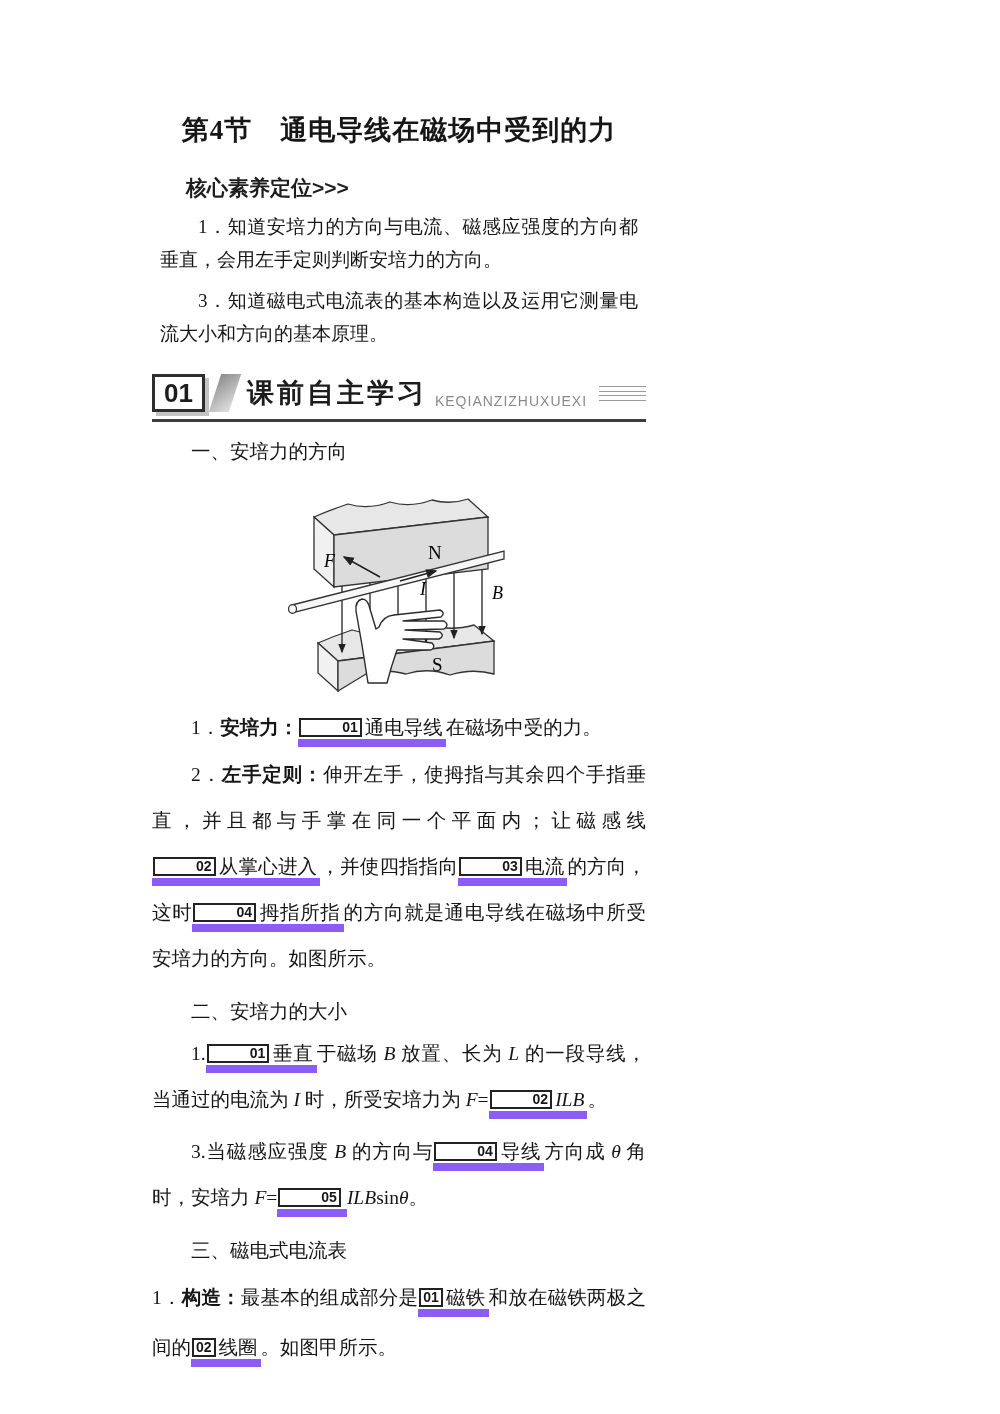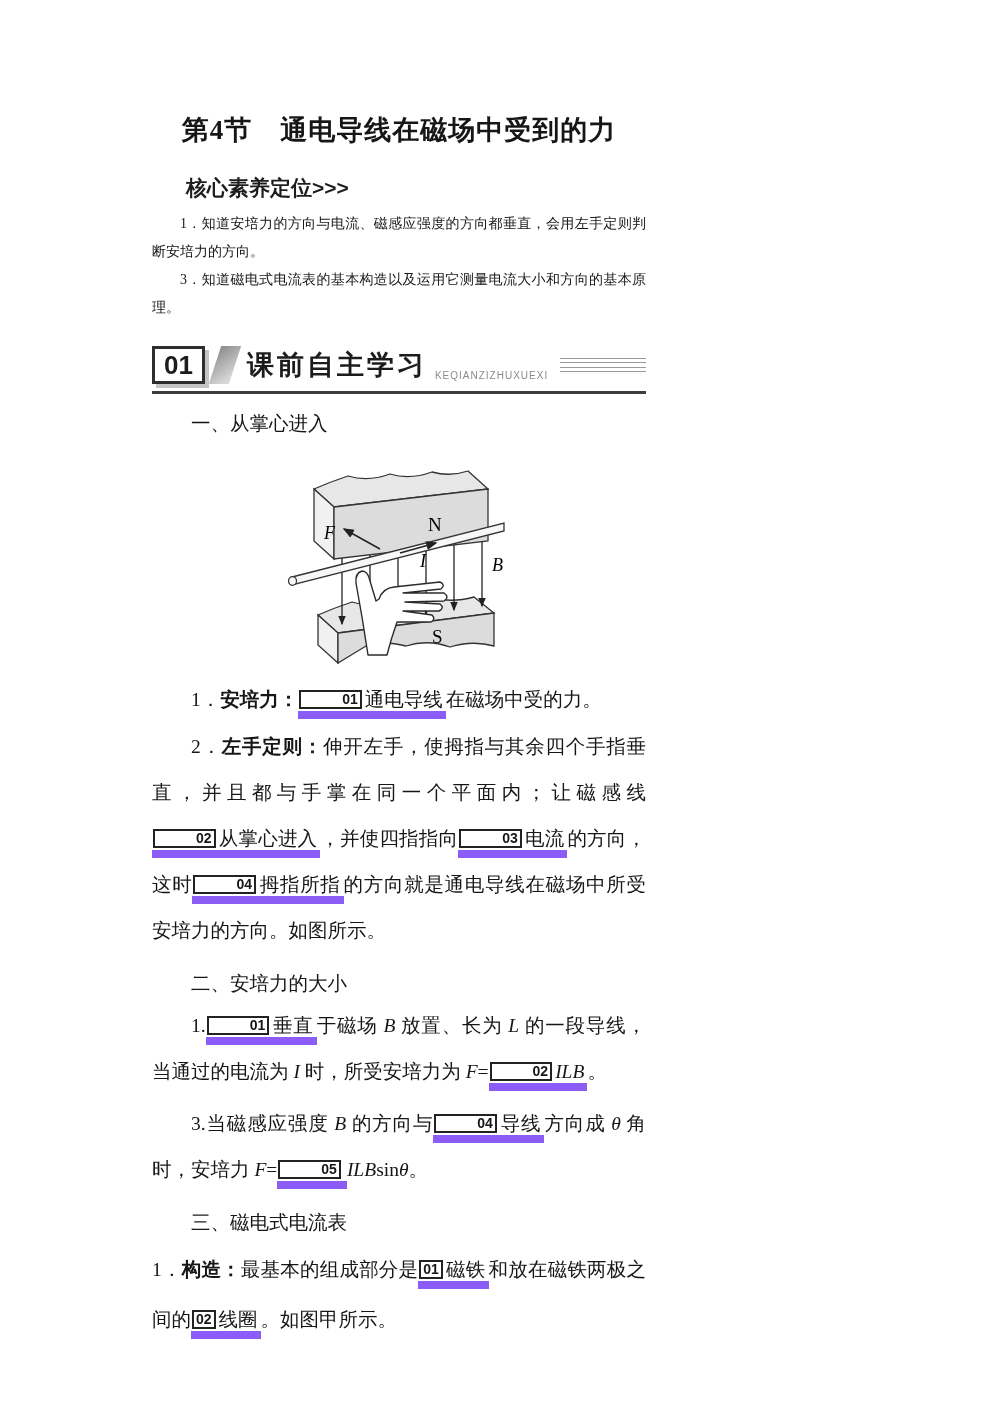--- a/index.html
+++ b/index.html
@@ -18,22 +18,22 @@
   .doc-title {
     font-size:27px; font-weight:bold; text-align:center;
     margin:0 0 26px 0; letter-spacing:1px;
   }
   .core-label {
     font-family:"Liberation Sans","DejaVu Sans",sans-serif;
     font-weight:bold; font-size:21px;
     margin:0 0 8px 34px; color:#1d1d1d;
   }
   .obj {
-    font-size:14px; line-height:28px; text-align:justify;
-    text-indent:2em; margin:0;
+    font-size:19px; line-height:33px; text-align:justify;
+    text-indent:2em; margin:8px;
   }
   
   .banner {
     display:flex; align-items:center;
     margin:24px 0 0 0;
     border-bottom:3px solid #3d3d3d;
     padding-bottom:7px;
   }
   .banner-num {
     font-family:"Liberation Sans","DejaVu Sans",sans-serif;
@@ -46,21 +46,21 @@
     width:20px; height:38px; margin:0 12px 0 10px;
     background:linear-gradient(135deg,#8c8c8c 0%,#d8d8d8 90%);
     transform:skewX(-18deg);
   }
   .banner-title {
     font-family:Liberation Mono, monospace;
     font-weight:bold; font-size:27px; letter-spacing:3px; color:#1c1c1c;
   }
   .banner-pinyin {
     font-family:"Liberation Sans","DejaVu Sans",sans-serif;
-    color:#8a8a8a; font-size:10px; letter-spacing:1px;
+    color:#8a8a8a; font-size:14px; letter-spacing:1px;
     align-self:flex-end; margin:0 0 3px 8px; white-space:nowrap;
   }
   .banner-rules {
     flex:1; height:15px; margin-left:12px; align-self:center;
     background:repeating-linear-gradient(to bottom,#9a9a9a 0 1px,transparent 1px 4.5px);
   }
   .sec-heading {
     font-size:19.5px; margin:16px 0 0 0; text-indent:2em; font-weight:normal;
   }
   .figure-wrap { text-align:center; margin:12px 0 4px 0; }
@@ -105,21 +105,21 @@
   <p class="obj">3．知道磁电式电流表的基本构造以及运用它测量电流大小和方向的基本原理。</p>
 
   <div class="banner">
     <span class="banner-num">01</span>
     <span class="banner-tri"></span>
     <span class="banner-title">课前自主学习</span>
     <span class="banner-pinyin">KEQIANZIZHUXUEXI</span>
     <span class="banner-rules"></span>
   </div>
 
-  <p class="sec-heading">一、从掌心进入</p>
+  <p class="sec-heading">一、安培力的方向</p>
 
   <div class="figure-wrap">
     <svg width="235" height="215" viewBox="0 0 235 215">
       <defs>
         <marker id="arr" markerWidth="9" markerHeight="8" refX="6.5" refY="3" orient="auto">
           <path d="M0,0 L7.5,3 L0,6 Z" fill="#222"></path>
         </marker>
       </defs>
 
       <g>

